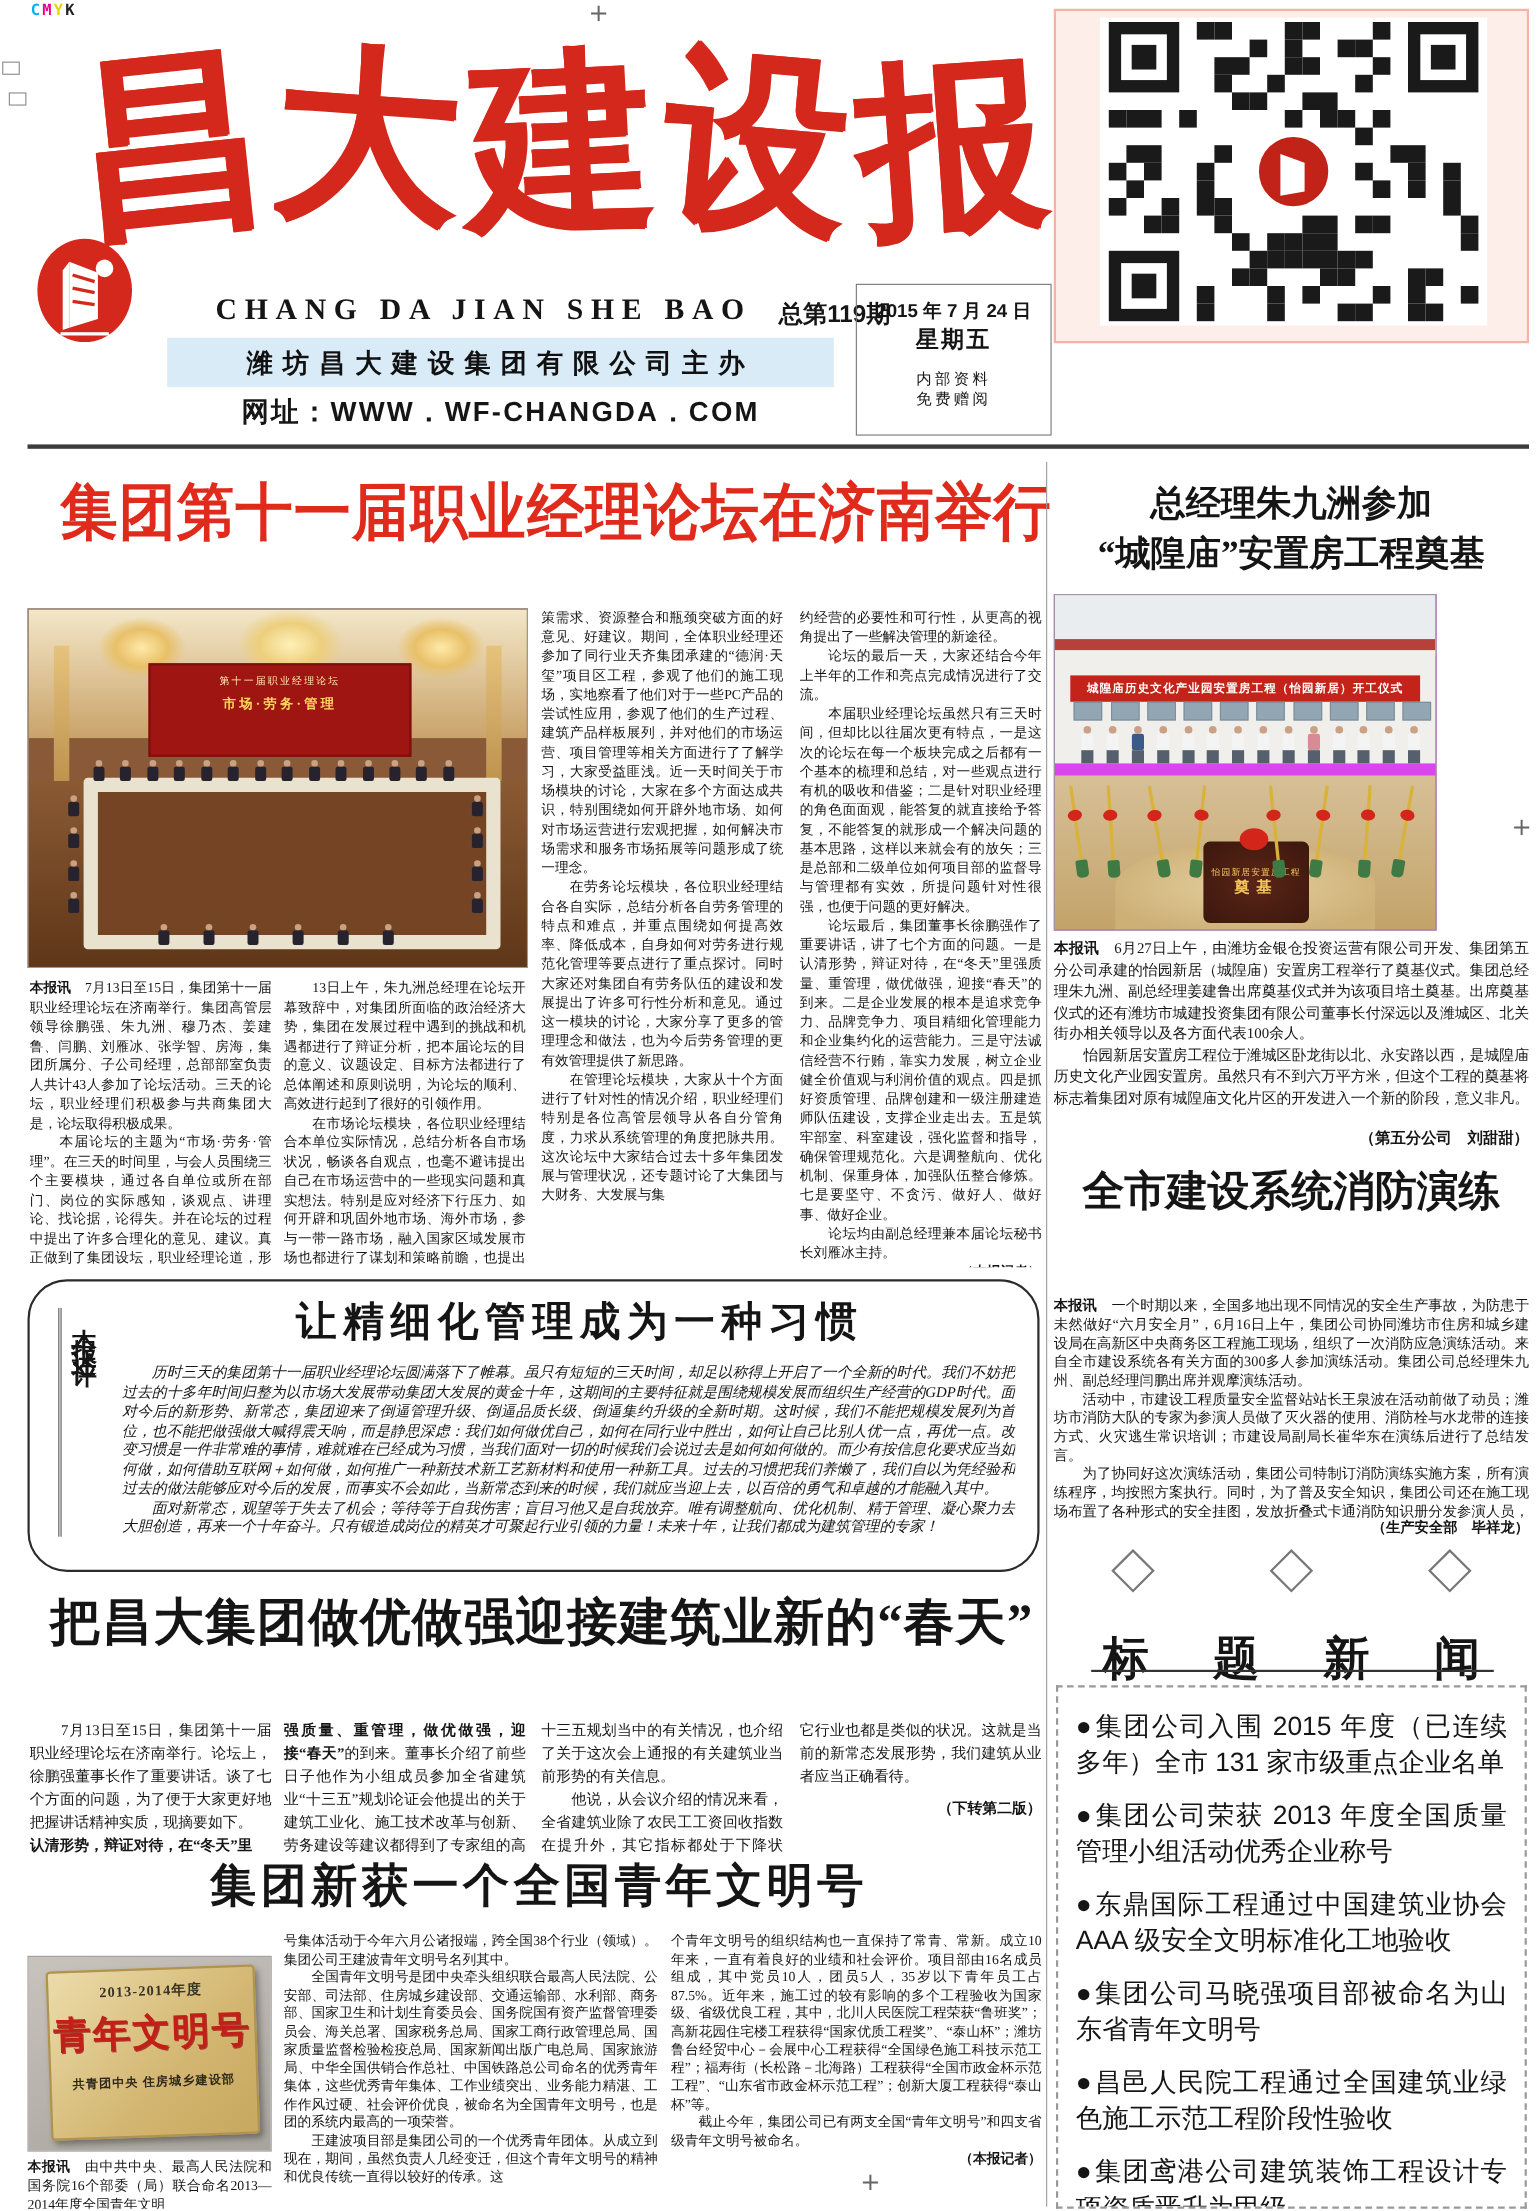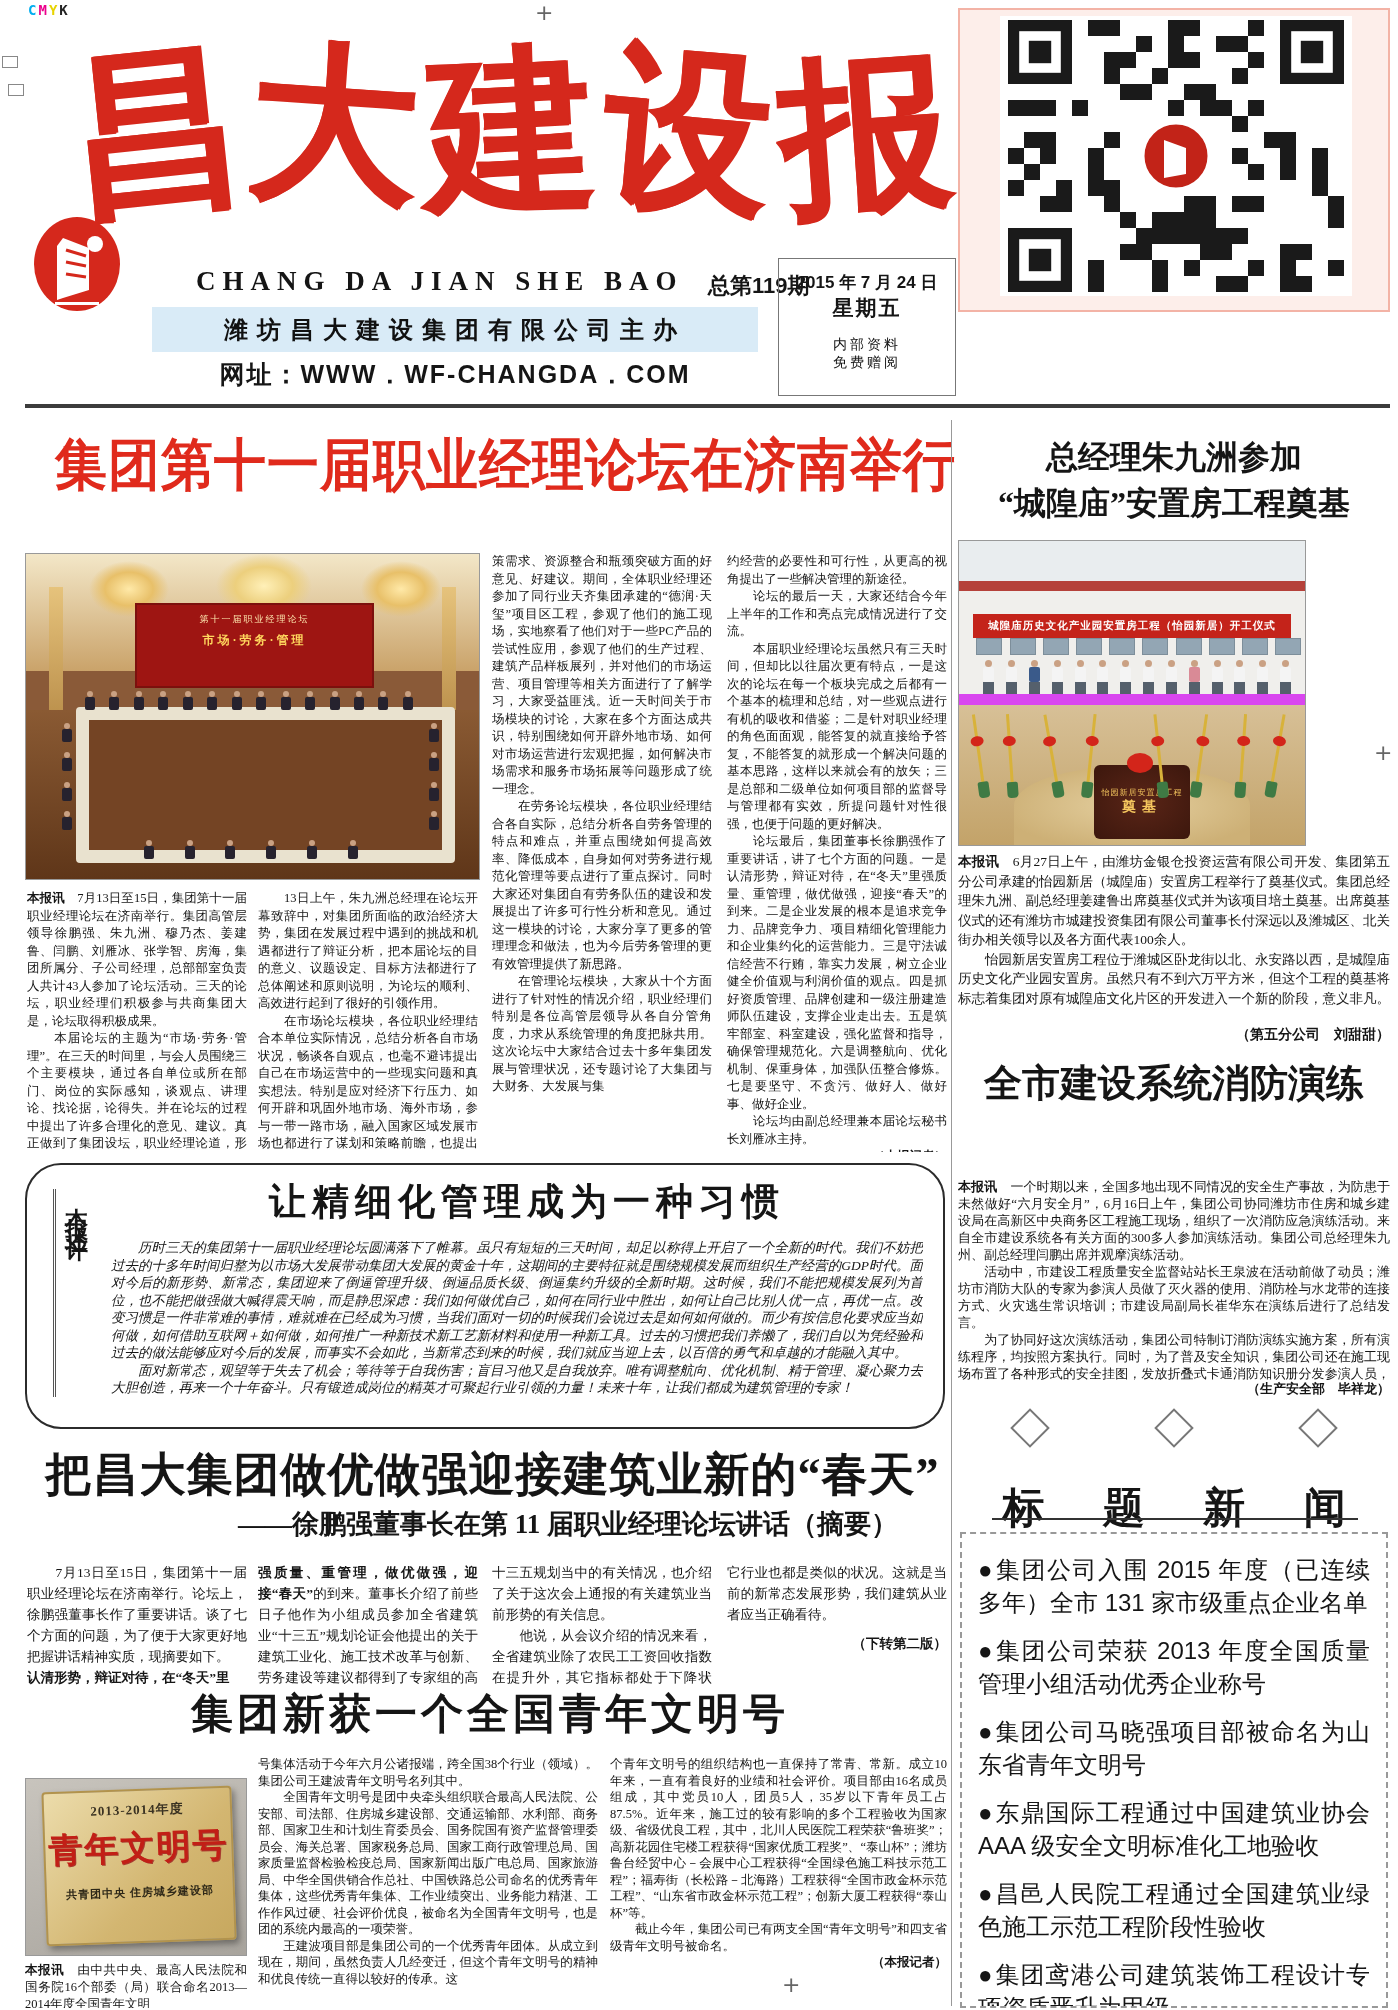--- a/index.html
+++ b/index.html
@@ -390,21 +390,20 @@
   <div class="byline">（本报记者）</div></div>
 
 <div class="editorial">
   <div class="ed-label">本报述评</div>
   <div class="ed-title">让精细化管理成为一种习惯</div>
   <div class="ed-body">　　历时三天的集团第十一届职业经理论坛圆满落下了帷幕。虽只有短短的三天时间，却足以称得上开启了一个全新的时代。我们不妨把过去的十多年时间归整为以市场大发展带动集团大发展的黄金十年，这期间的主要特征就是围绕规模发展而组织生产经营的GDP时代。面对今后的新形势、新常态，集团迎来了倒逼管理升级、倒逼品质长级、倒逼集约升级的全新时期。这时候，我们不能把规模发展列为首位，也不能把做强做大喊得震天响，而是静思深虑：我们如何做优自己，如何在同行业中胜出，如何让自己比别人优一点，再优一点。改变习惯是一件非常难的事情，难就难在已经成为习惯，当我们面对一切的时候我们会说过去是如何如何做的。而少有按信息化要求应当如何做，如何借助互联网＋如何做，如何推广一种新技术新工艺新材料和使用一种新工具。过去的习惯把我们养懒了，我们自以为凭经验和过去的做法能够应对今后的发展，而事实不会如此，当新常态到来的时候，我们就应当迎上去，以百倍的勇气和卓越的才能融入其中。
 　　面对新常态，观望等于失去了机会；等待等于自我伤害；盲目习他又是自我放弃。唯有调整航向、优化机制、精于管理、凝心聚力去大胆创造，再来一个十年奋斗。只有锻造成岗位的精英才可聚起行业引领的力量！未来十年，让我们都成为建筑管理的专家！</div>
 </div>
 
 <div class="sp-headline">把昌大集团做优做强迎接建筑业新的“春天”</div>
-<div class="sp-sub">——徐鹏强董事长在第 11 届职业经理论坛讲话（摘要）</div>
 <div id="sc1" class="sp-col"><span>　　7月13日至15日，集团第十一届职业经理论坛在济南举行。论坛上，徐鹏强董事长作了重要讲话。谈了七个方面的问题，为了便于大家更好地把握讲话精神实质，现摘要如下。</span><span class="sp-bold">　　认清形势，辩证对待，在“冬天”里</span></div>
 <div id="sc2" class="sp-col"><span class="sp-bold">强质量、重管理，做优做强，迎接“春天”</span><span>的到来。董事长介绍了前些日子他作为小组成员参加全省建筑业“十三五”规划论证会他提出的关于建筑工业化、施工技术改革与创新、劳务建设等建议都得到了专家组的高度认可并将写于</span></div>
 <div id="sc3" class="sp-col"><span>十三五规划当中的有关情况，也介绍了关于这次会上通报的有关建筑业当前形势的有关信息。
 　　他说，从会议介绍的情况来看，全省建筑业除了农民工工资回收指数在提升外，其它指标都处于下降状态。其</span></div>
 <div id="sc4" class="sp-col"><span>它行业也都是类似的状况。这就是当前的新常态发展形势，我们建筑从业者应当正确看待。</span>
   <span class="sp-cont">（下转第二版）</span></div>
 
 <div class="ya-headline">集团新获一个全国青年文明号</div>
 <div id="plaque-photo">
   <div class="plaque">
@@ -574,19 +573,19 @@
 <div class="diamonds">
   <div class="diamond"></div>
   <div class="diamond"></div>
   <div class="diamond"></div>
 </div>
 <div class="hn-title">标 题 新 闻</div>
 <div class="hn-rule"></div>
 <div class="hn-box">
   <div class="hn-item"><span class="bullet">●</span><span>集团公司入围 2015 年度（已连续多年）全市 131 家市级重点企业名单</span></div>
   <div class="hn-item"><span class="bullet">●</span><span>集团公司荣获 2013 年度全国质量管理小组活动优秀企业称号</span></div>
+  <div class="hn-item"><span class="bullet">●</span><span>东鼎国际工程通过中国建筑业协会 AAA 级安全文明标准化工地验收</span></div>
   <div class="hn-item"><span class="bullet">●</span><span>集团公司马晓强项目部被命名为山东省青年文明号</span></div>
-  <div class="hn-item"><span class="bullet">●</span><span>东鼎国际工程通过中国建筑业协会 AAA 级安全文明标准化工地验收</span></div>
   <div class="hn-item"><span class="bullet">●</span><span>昌邑人民院工程通过全国建筑业绿色施工示范工程阶段性验收</span></div>
   <div class="hn-item"><span class="bullet">●</span><span>集团鸢港公司建筑装饰工程设计专项资质晋升为甲级</span></div>
 </div>
 
 </div>
 
 </body></html>

